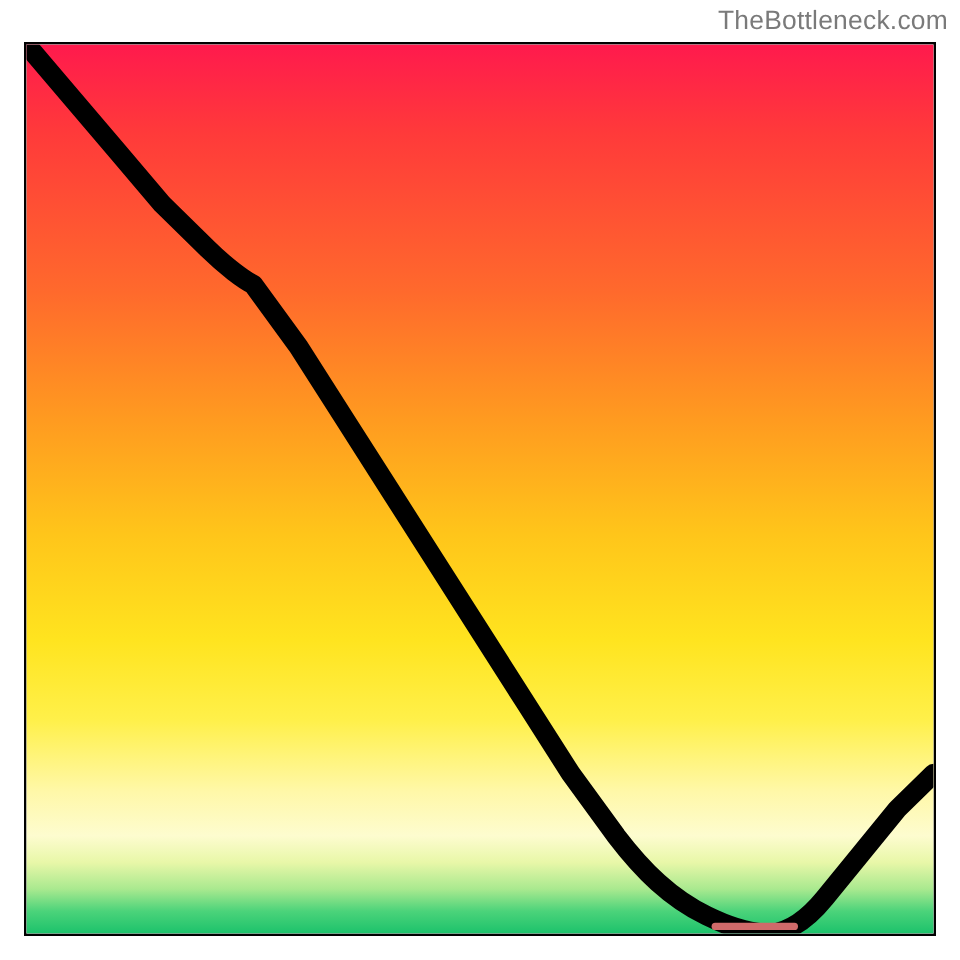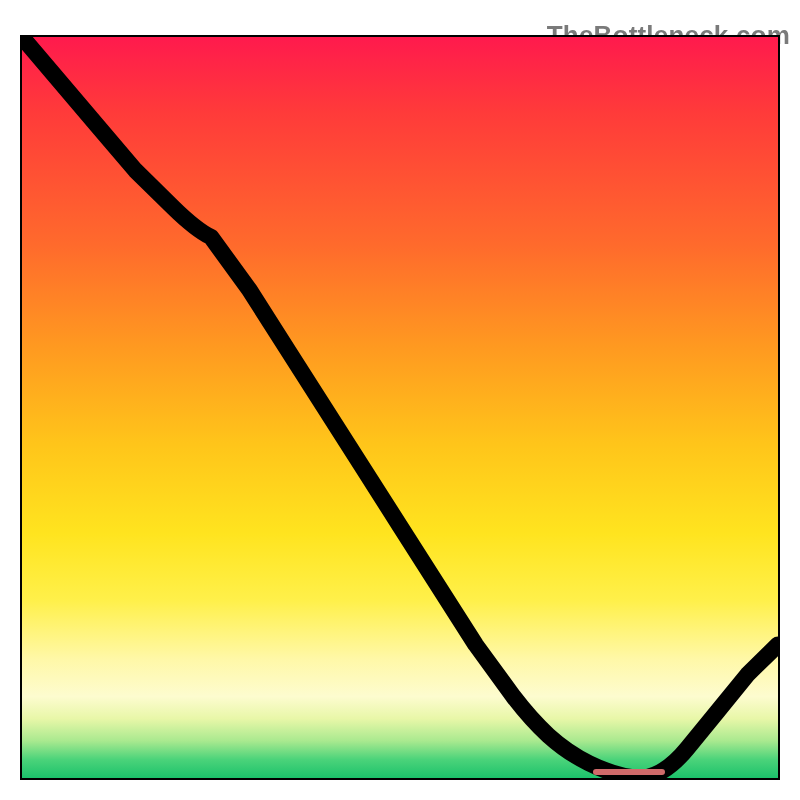--- a/index.html
+++ b/index.html
@@ -13,26 +13,25 @@
   }
   .stage {
     position: relative;
     width: 800px;
     height: 800px;
   }
   .watermark {
     position: absolute;
     top: 4px;
     right: 10px;
-    font-size: 26px;
-    font-weight: 700;
+    font-size: 22px;
+    font-weight: 400;
     color: #7a7a7a;
     letter-spacing: 0.2px;
     user-select: none;
-    margin-top: 16px;
   }
   .plot-frame {
     position: absolute;
     left: 20px;
     top: 35px;
     width: 760px;
     height: 745px;
     border: 2px solid #000;
     box-sizing: border-box;
     overflow: hidden;

